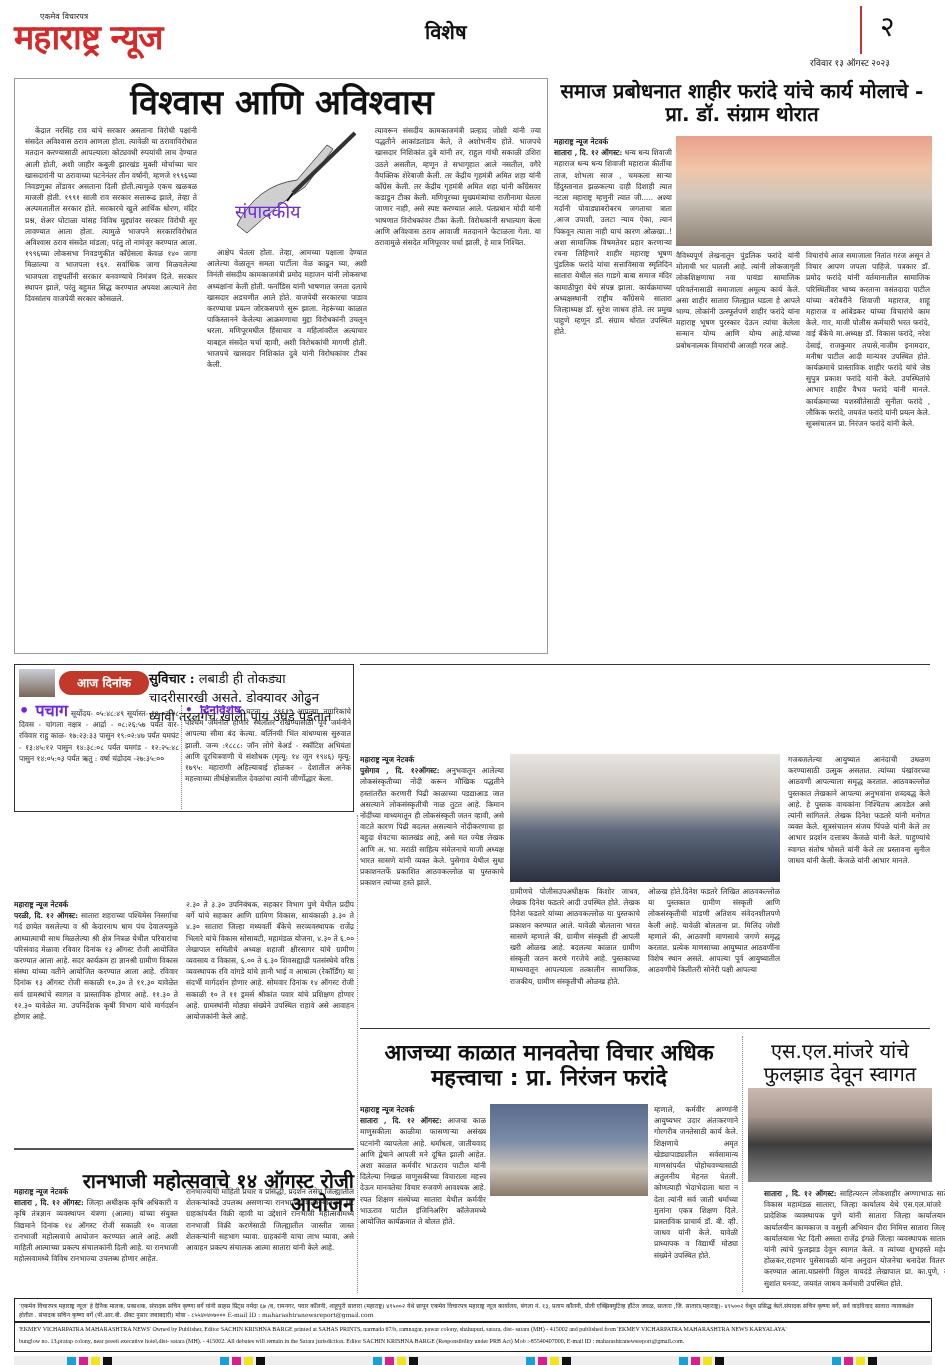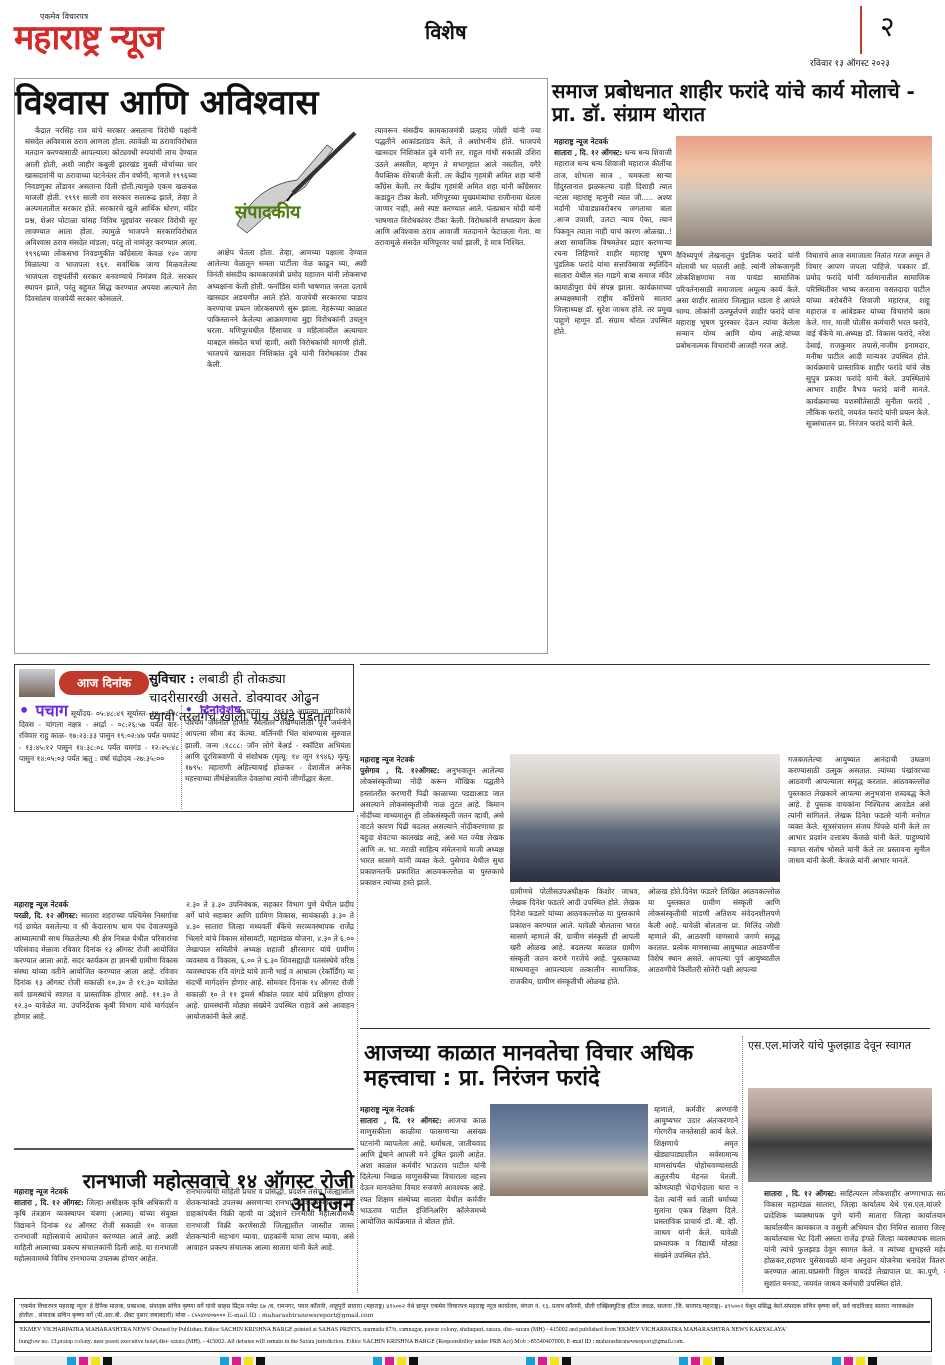--- a/index.html
+++ b/index.html
@@ -6,21 +6,21 @@
 html,body{width:945px;height:1365px;background:#fff;overflow:hidden}
 body{font-family:"DejaVu Serif",serif;color:#111;position:relative}
 .abs{position:absolute}
 .masthead-tag{left:40px;top:10px;font-size:8px;color:#222;font-family:"DejaVu Sans",sans-serif}
 .masthead-logo{left:14px;top:20px;font-size:34px;font-weight:bold;color:#d42a2a;font-family:"DejaVu Sans",sans-serif;letter-spacing:-1px;line-height:1}
 .section-title{left:425px;top:22px;font-size:20px;font-weight:bold;font-family:"DejaVu Sans",sans-serif;line-height:1}
 .page-divider{left:860px;top:6px;width:2px;height:48px;background:#c0392b}
 .page-num{left:880px;top:6px;font-size:28px;font-family:"DejaVu Sans",sans-serif}
 .page-date{left:810px;top:56px;font-size:9px;font-family:Liberation Sans, sans-serif}
 .box{border:1px solid #999}
-.hl{font-family:"DejaVu Sans",sans-serif;font-weight:bold;color:#111;line-height:1.15}
+.hl{font-family:"DejaVu Sans",sans-serif;font-weight:bold;color:#111;text-align:center;line-height:1.15}
 .col{font-size:7.4px;line-height:11.2px;text-align:justify;color:#222;overflow:hidden}
 .byline{font-weight:bold}
 .photo{background:linear-gradient(135deg,#8aa 0%,#c9b7a0 40%,#6a7a8a 70%,#b0a090 100%)}
 .hr{height:2px;background:#555}
 .dotv{border-left:1px dotted #888}
 .pill{background:#c0392b;color:#fff;font-weight:bold;font-family:"DejaVu Sans",sans-serif;border-radius:12px;text-align:center}
 .red{color:#6d28d9;font-weight:bold;font-family:"DejaVu Sans",sans-serif}
 .reg{width:48px;height:8px;display:flex;gap:3px}
 .reg span{width:9px;height:8px;display:block}
 </style>
@@ -36,21 +36,21 @@
 
 <div class="abs box" style="left:14px;top:78px;width:534px;height:576px">
   <div class="abs hl" style="left:0;top:4px;width:534px;font-size:34px">विश्वास आणि अविश्वास</div>
   <div class="abs col" style="left:10px;top:46px;width:172px;height:524px;text-indent:10px">केंद्रात नरसिंह राव यांचे सरकार असताना विरोधी पक्षांनी संसदेत अविश्वास ठराव आणला होता. त्यावेळी या ठरावाविरोधात मतदान करण्यासाठी आपल्याला कोट्यवधी रुपयांची लाच देण्यात आली होती, अशी जाहीर कबुली झारखंड मुक्ती मोर्चाच्या चार खासदारांनी या ठरावाच्या घटनेनंतर तीन वर्षांनी, म्हणजे १९९६च्या निवडणुका तोंडावर असताना दिली होती.त्यामुळे एकच खळबळ माजली होती. १९९१ साली राव सरकार सत्तारूढ झाले, तेव्हा ते अल्पमतातील सरकार होते. सरकारचे खुले आर्थिक धोरण, मंदिर प्रश्न, शेअर घोटाळा यांसह विविध मुद्द्यांवर सरकार विरोधी सूर लावण्यात आला होता. त्यामुळे भाजपने सरकारविरोधात अविश्वास ठराव संसदेत मांडला; परंतु तो नामंजूर करण्यात आला. १९९६च्या लोकसभा निवडणुकीत काँग्रेसला केवळ १४० जागा मिळाल्या व भाजपला १६१. सर्वाधिक जागा मिळवलेल्या भाजपला राष्ट्रपतींनी सरकार बनवण्याचे निमंत्रण दिले. सरकार स्थापन झाले, परंतु बहुमत सिद्ध करण्यात अपयश आल्याने तेरा दिवसांतच वाजपेयी सरकार कोसळले.</div>
   <div class="abs" style="left:192px;top:46px;width:160px;height:118px">
     <svg width="160" height="118" viewBox="0 0 160 118">
       <path d="M30 100 Q50 60 90 55 L120 20 L126 24 L98 62 Q70 80 40 108 Z" fill="#cfcfcf" stroke="#555" stroke-width="1"></path>
       <line x1="86" y1="68" x2="148" y2="8" stroke="#333" stroke-width="4"></line>
       <line x1="86" y1="68" x2="80" y2="76" stroke="#111" stroke-width="2"></line>
     </svg>
-    <div class="abs" style="left:28px;top:74px;font-size:18px;font-weight:bold;color:#4d7c0f;font-family:'DejaVu Sans',sans-serif">संपादकीय</div>
+    <div class="abs" style="left:28px;top:74px;font-size:18px;font-weight:normal;color:#6d28d9;font-family:'DejaVu Sans',sans-serif">संपादकीय</div>
   </div>
   <div class="abs col" style="left:192px;top:168px;width:160px;height:402px;text-indent:10px">आक्षेप घेतला होता. तेव्हा, आमच्या पक्षाला देण्यात आलेल्या वेळातून समता पार्टीला वेळ काढून घ्या, अशी विनंती संसदीय कामकाजमंत्री प्रमोद महाजन यांनी लोकसभा अध्यक्षांना केली होती. फर्नांडिस यांनी भाषणात जनता दलाचे खासदार अडचणीत आले होते. वाजपेयी सरकारचा पाडाव करण्याचा प्रयत्न जोरकसपणे सुरू झाला. नेहरूंच्या काळात पाकिस्तानने केलेल्या आक्रमणाचा मुद्दा विरोधकांनी उचलून धरला. मणिपूरमधील हिंसाचार व महिलांवरील अत्याचार याबद्दल संसदेत चर्चा व्हावी, अशी विरोधकांची मागणी होती. भाजपचे खासदार निशिकांत दुबे यांनी विरोधकांवर टीका केली.</div>
   <div class="abs col" style="left:360px;top:46px;width:166px;height:524px">त्यावरून संसदीय कामकाजमंत्री प्रल्हाद जोशी यांनी ज्या पद्धतीने आकांडतांडव केले, ते अशोभनीय होते. भाजपचे खासदार निशिकांत दुबे यांनी तर, राहुल गांधी सकाळी उशिरा उठले असतील, म्हणून ते सभागृहात आले नसतील, वगैरे वैयक्तिक शेरेबाजी केली. तर केंद्रीय गृहमंत्री अमित शहा यांनी काँग्रेस केली. तर केंद्रीय गृहमंत्री अमित शहा यांनी काँग्रेसवर कडाडून टीका केली. मणिपूरच्या मुख्यमंत्र्यांचा राजीनामा घेतला जाणार नाही, असे स्पष्ट करण्यात आले. पंतप्रधान मोदी यांनी भाषणात विरोधकांवर टीका केली. विरोधकांनी सभात्याग केला आणि अविश्वास ठराव आवाजी मतदानाने फेटाळला गेला. या ठरावामुळे संसदेत मणिपूरवर चर्चा झाली, हे मात्र निश्चित.</div>
 </div>
 
 <div class="abs" style="left:552px;top:78px;width:380px;height:580px">
   <div class="abs hl" style="left:0;top:2px;width:380px;font-size:20px">समाज प्रबोधनात शाहीर फरांदे यांचे कार्य मोलाचे - प्रा. डॉ. संग्राम थोरात</div>
   <div class="abs col" style="left:2px;top:58px;width:118px;height:520px">
     <div class="byline">महाराष्ट्र न्यूज नेटवर्क</div>
     <span class="byline">सातारा , दि. १२ ऑगस्ट:</span>
@@ -121,21 +121,21 @@
     <div class="byline">महाराष्ट्र न्यूज नेटवर्क</div>
     <span class="byline">सातारा , दि. १२ ऑगस्ट:</span>
     <span>आजचा काळ माणुसकीला काळीमा फासणाऱ्या असंख्य घटनांनी व्यापलेला आहे. धर्मांधता, जातीयवाद आणि द्वेषाने आपली मने दूषित झाली आहेत. अशा काळात कर्मवीर भाऊराव पाटील यांनी दिलेल्या निखळ माणुसकीच्या विचाराला महत्त्व देऊन मानवतेचा विचार रुजवणे आवश्यक आहे. रयत शिक्षण संस्थेच्या सातारा येथील कर्मवीर भाऊराव पाटील इंजिनिअरिंग कॉलेजमध्ये आयोजित कार्यक्रमात ते बोलत होते.</span>
   </div>
   <div class="abs photo" style="left:130px;top:68px;width:158px;height:92px;background:linear-gradient(180deg,#5a6c8c 0%,#7b8ca8 40%,#c8c2b8 70%,#8a7a6a 100%)"></div>
   <div class="abs col" style="left:294px;top:68px;width:84px;height:188px">म्हणाले, कर्मवीर अण्णांनी आयुष्यभर उदार अंतःकरणाने गोरगरीब जनतेसाठी कार्य केले. शिक्षणाचे अमृत खेड्यापाड्यातील सर्वसामान्य माणसांपर्यंत पोहोचवण्यासाठी अतुलनीय मेहनत घेतली. कोणत्याही भेदाभेदाला थारा न देता त्यांनी सर्व जाती धर्माच्या मुलांना एकत्र शिक्षण दिले. प्रास्ताविक प्राचार्य डॉ. बी. व्ही. जाधव यांनी केले. यावेळी प्राध्यापक व विद्यार्थी मोठ्या संख्येने उपस्थित होते.</div>
 </div>
 
 <div class="abs dotv" style="left:742px;top:1036px;height:256px"></div>
 <div class="abs" style="left:748px;top:1036px;width:184px;height:256px">
-  <div class="abs hl" style="left:0;top:4px;width:184px;font-size:11px;font-weight:normal">एस.एल.मांजरे यांचे फुलझाड देवून स्वागत</div>
+  <div class="abs hl" style="left:0;top:4px;width:184px;font-size:20px;font-weight:normal">एस.एल.मांजरे यांचे फुलझाड देवून स्वागत</div>
   <div class="abs photo" style="left:0;top:52px;width:184px;height:94px;background:linear-gradient(180deg,#c9b9b0 0%,#a89890 30%,#3c3c3c 60%,#8a8a8a 100%)"></div>
   <div class="abs col" style="left:16px;top:152px;width:184px;height:104px">
     <span class="byline">सातारा , दि. १२ ऑगस्ट:</span>
     <span>साहित्यरत्न लोकशाहीर अण्णाभाऊ साठे विकास महामंडळ सातारा, जिल्हा कार्यालय येथे एस.एल.मांजरे , प्रादेशिक व्यवस्थापक पुणे यांनी सातारा जिल्हा कार्यालयास कार्यालयीन कामकाज व वसुली अभियान दौरा निमित्त सातारा जिल्हा कार्यालयास भेट दिली असता राजेंद्र इंगळे जिल्हा व्यवस्थापक सातारा यांनी त्यांचे फुलझाड देवून स्वागत केले. व त्यांच्या शुभहस्ते महेश होळकर,राहणार पुसेसावळी यांना अनुदान योजनेचा धनादेश वितरण करण्यात आला.याप्रसंगी विठ्ठल वायदंडे लेखापाल प्रा. का.पुणे, व सुशांत घनवट, जयवंत जाधव कर्मचारी उपस्थित होते.</span>
   </div>
 </div>
 
 <div class="abs" style="left:14px;top:1298px;width:918px;height:54px;border:1.5px solid #222">
   <div class="abs" style="left:4px;top:2px;width:908px;font-size:6px;line-height:9px;color:#222">'एकमेव विचारपत्र महाराष्ट्र न्यूज' हे दैनिक मालक, प्रकाशक, संपादक सचिन कृष्णा बर्गे यांनी साहस प्रिंट्स नर्मदा ६७ /ब, रामनगर, पवार कॉलनी, शाहूपुरी सातारा (महाराष्ट्र) ४१५००२ येथे छापून एकमेव विचारपत्र महाराष्ट्र न्यूज कार्यालय, बंगला नं. १३, प्रताप कॉलनी, प्रीती एक्झिक्युटिव्ह हॉटेल जवळ, सातारा ,जि. सातारा(महाराष्ट्र)- ४१५००२ येथून प्रसिद्ध केले.संपादक सचिन कृष्णा बर्गे, सर्व वादविवाद सातारा न्यायकक्षेत होतील . संपादक सचिन कृष्णा बर्गे (पी.आर.बी. ॲक्ट नुसार जबाबदारी) मोबा - ८५५४०४०७००० E-mail ID : maharashtranewsreport@gmail.com</div>
   <div class="abs" style="left:0;top:22px;width:915px;height:1.5px;background:#222"></div>

